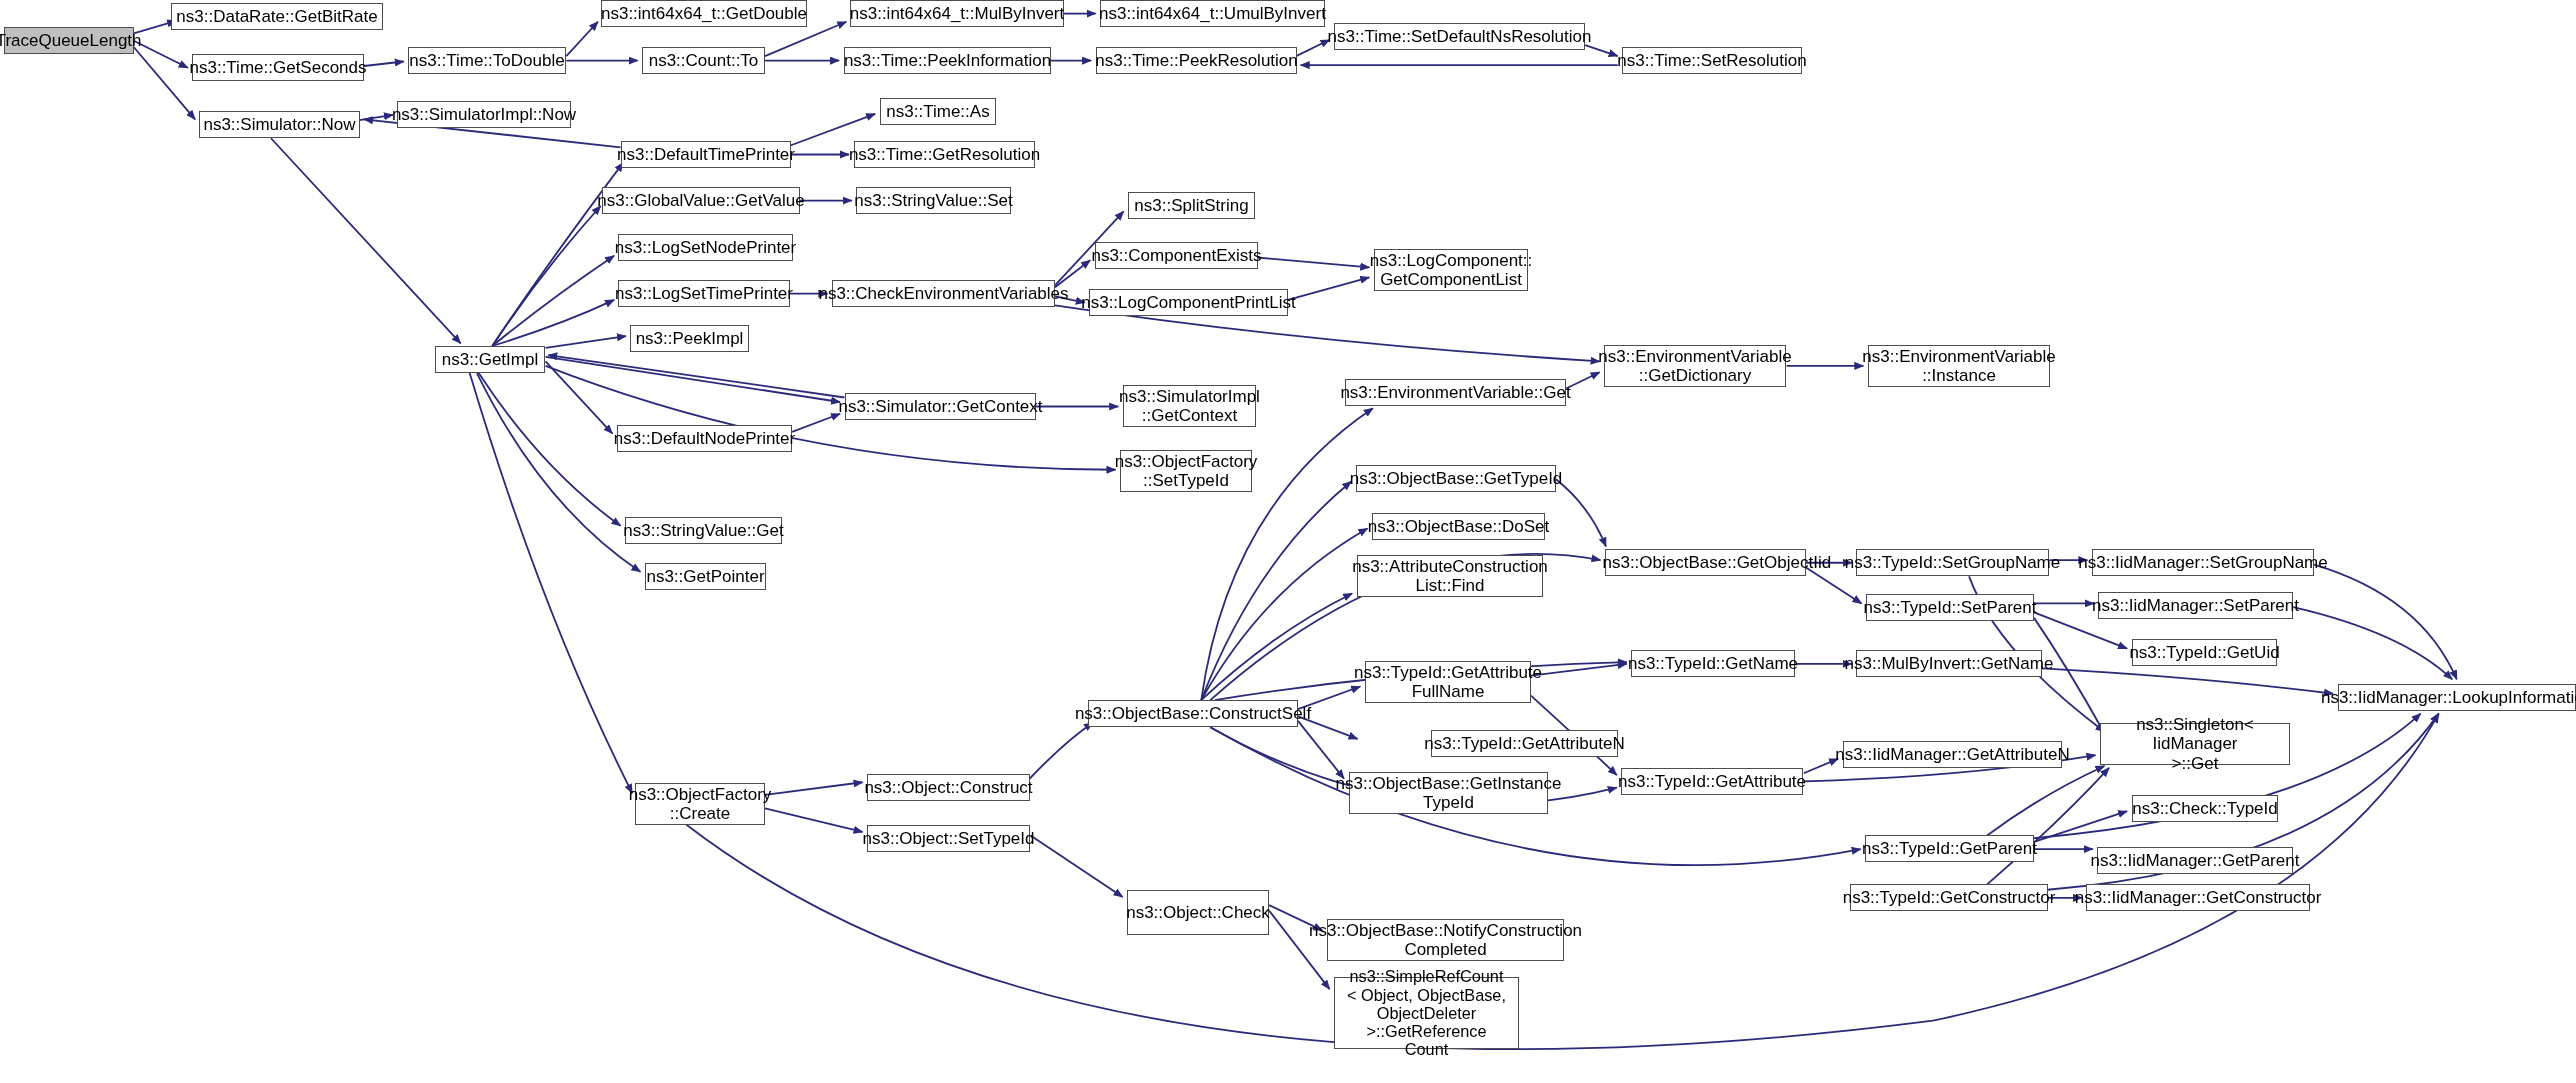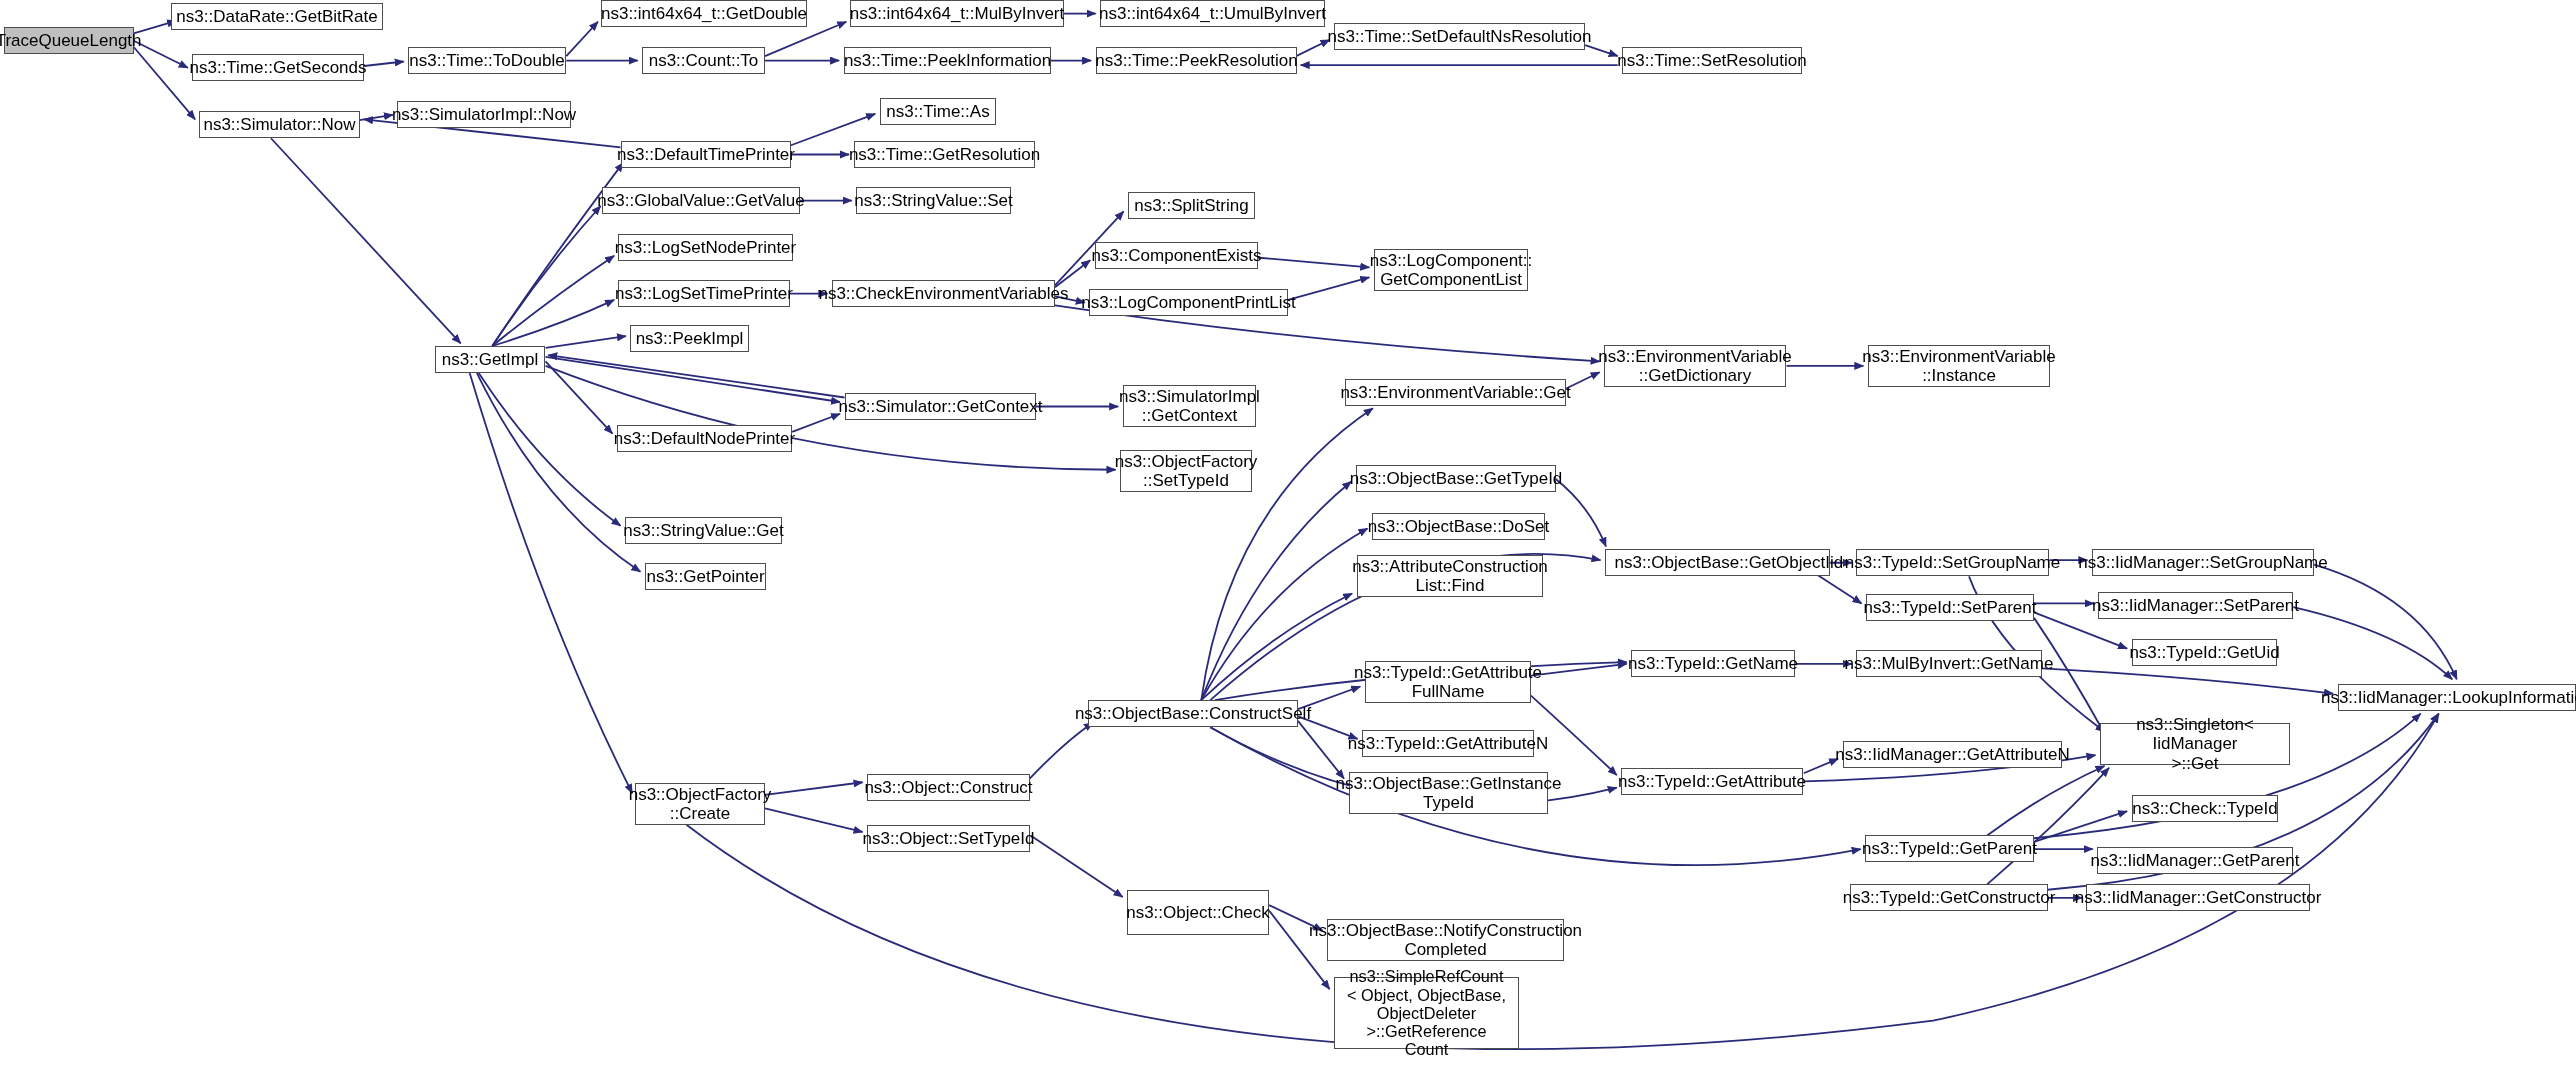--- a/index.html
+++ b/index.html
@@ -178,36 +178,36 @@
       <div class="gnode" style="left: 1345px; top: 379px; width: 221px; height: 27px;">ns3::EnvironmentVariable::Get</div>
       <div class="gnode" style="left: 845px; top: 393px; width: 191px; height: 27px;">ns3::Simulator::GetContext</div>
       <div class="gnode" style="left: 1123px; top: 385px; width: 133px; height: 42px;">ns3::SimulatorImpl
 ::GetContext</div>
       <div class="gnode" style="left: 617px; top: 425px; width: 175px; height: 27px;">ns3::DefaultNodePrinter</div>
       <div class="gnode" style="left: 1120px; top: 450px; width: 132px; height: 42px;">ns3::ObjectFactory
 ::SetTypeId</div>
       <div class="gnode" style="left: 1356px; top: 465px; width: 200px; height: 27px;">ns3::ObjectBase::GetTypeId</div>
       <div class="gnode" style="left: 625px; top: 517px; width: 157px; height: 27px;">ns3::StringValue::Get</div>
       <div class="gnode" style="left: 1372px; top: 513px; width: 173px; height: 27px;">ns3::ObjectBase::DoSet</div>
-      <div class="gnode" style="left: 1605px; top: 549px; width: 225px; height: 27px; padding-left: 28px;">ns3::ObjectBase::GetObjectIid</div>
+      <div class="gnode" style="left: 1605px; top: 549px; width: 201px; height: 27px; padding-left: 28px;">ns3::ObjectBase::GetObjectIid</div>
       <div class="gnode" style="left: 1856px; top: 549px; width: 193px; height: 27px;">ns3::TypeId::SetGroupName</div>
       <div class="gnode" style="left: 2092px; top: 549px; width: 222px; height: 27px;">ns3::IidManager::SetGroupName</div>
       <div class="gnode" style="left: 645px; top: 563px; width: 121px; height: 27px;">ns3::GetPointer</div>
       <div class="gnode" style="left: 1357px; top: 555px; width: 186px; height: 42px;">ns3::AttributeConstruction
 List::Find</div>
       <div class="gnode" style="left: 1866px; top: 594px; width: 168px; height: 27px;">ns3::TypeId::SetParent</div>
       <div class="gnode" style="left: 2098px; top: 592px; width: 195px; height: 27px;">ns3::IidManager::SetParent</div>
       <div class="gnode" style="left: 1631px; top: 650px; width: 164px; height: 27px;">ns3::TypeId::GetName</div>
       <div class="gnode" style="left: 1856px; top: 650px; width: 186px; height: 27px;">ns3::MulByInvert::GetName</div>
       <div class="gnode" style="left: 2132px; top: 639px; width: 145px; height: 27px;">ns3::TypeId::GetUid</div>
       <div class="gnode" style="left: 2338px; top: 684px; width: 238px; height: 27px;">ns3::IidManager::LookupInformation</div>
       <div class="gnode" style="left: 1365px; top: 661px; width: 166px; height: 42px;">ns3::TypeId::GetAttribute
 FullName</div>
       <div class="gnode" style="left: 1088px; top: 700px; width: 210px; height: 27px;">ns3::ObjectBase::ConstructSelf</div>
-      <div class="gnode" style="left: 1362px; top: 730px; width: 172px; height: 27px;">ns3::TypeId::GetAttributeN</div>
+      <div class="gnode" style="left: 1431px; top: 730px; width: 187px; height: 27px;">ns3::TypeId::GetAttributeN</div>
       <div class="gnode" style="left: 1621px; top: 768px; width: 182px; height: 27px;">ns3::TypeId::GetAttribute</div>
       <div class="gnode" style="left: 1843px; top: 741px; width: 219px; height: 27px;">ns3::IidManager::GetAttributeN</div>
       <div class="gnode" style="left: 2100px; top: 723px; width: 190px; height: 42px;">ns3::Singleton&lt; IidManager
 &gt;::Get</div>
       <div class="gnode" style="left: 1349px; top: 772px; width: 199px; height: 42px;">ns3::ObjectBase::GetInstance
 TypeId</div>
       <div class="gnode" style="left: 635px; top: 783px; width: 130px; height: 42px;">ns3::ObjectFactory
 ::Create</div>
       <div class="gnode" style="left: 867px; top: 774px; width: 163px; height: 27px;">ns3::Object::Construct</div>
       <div class="gnode" style="left: 2132px; top: 795px; width: 146px; height: 27px;">ns3::Check::TypeId</div>

